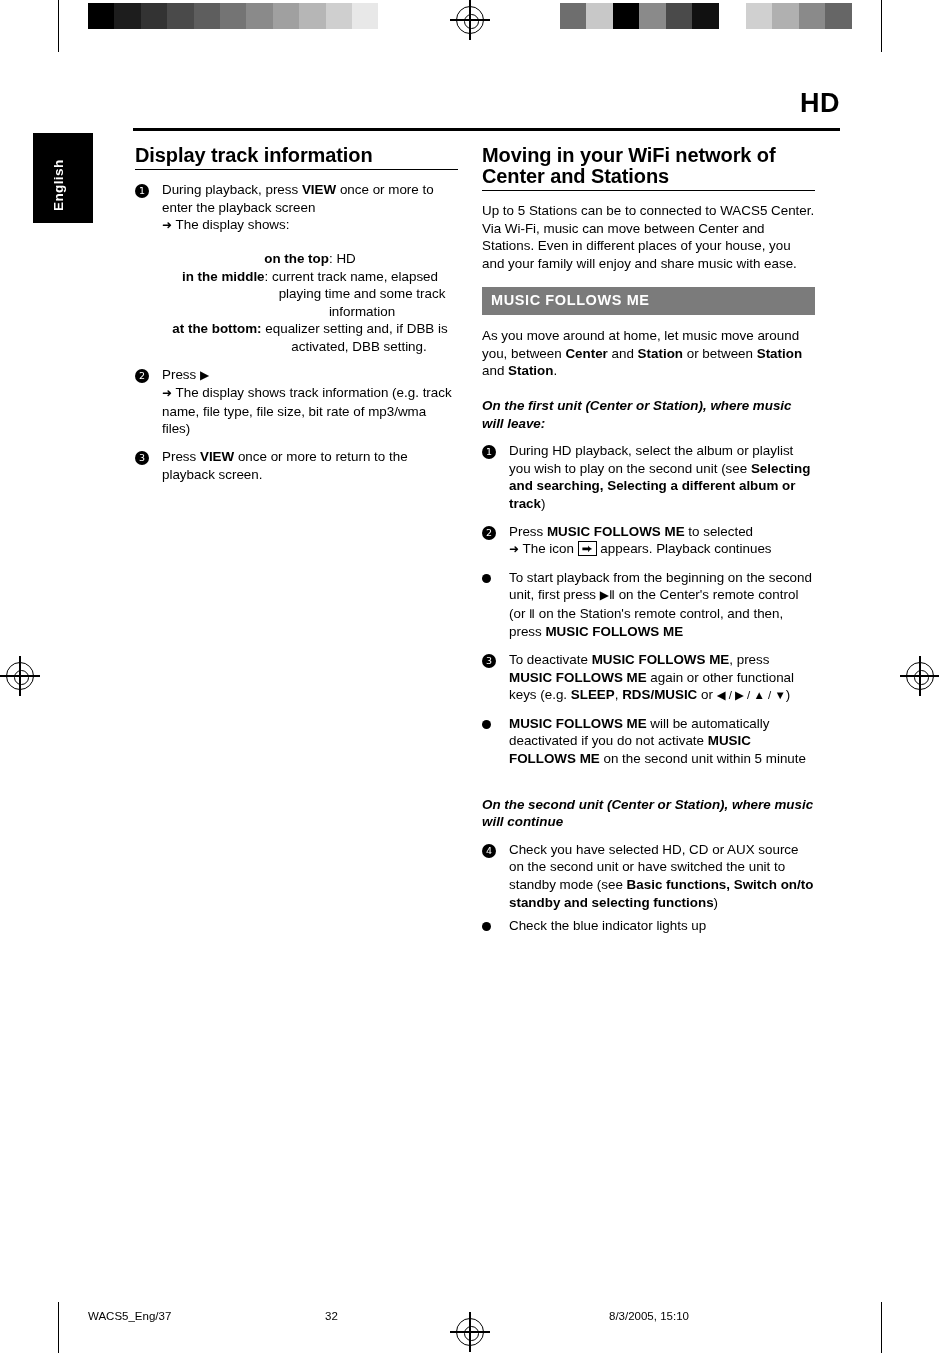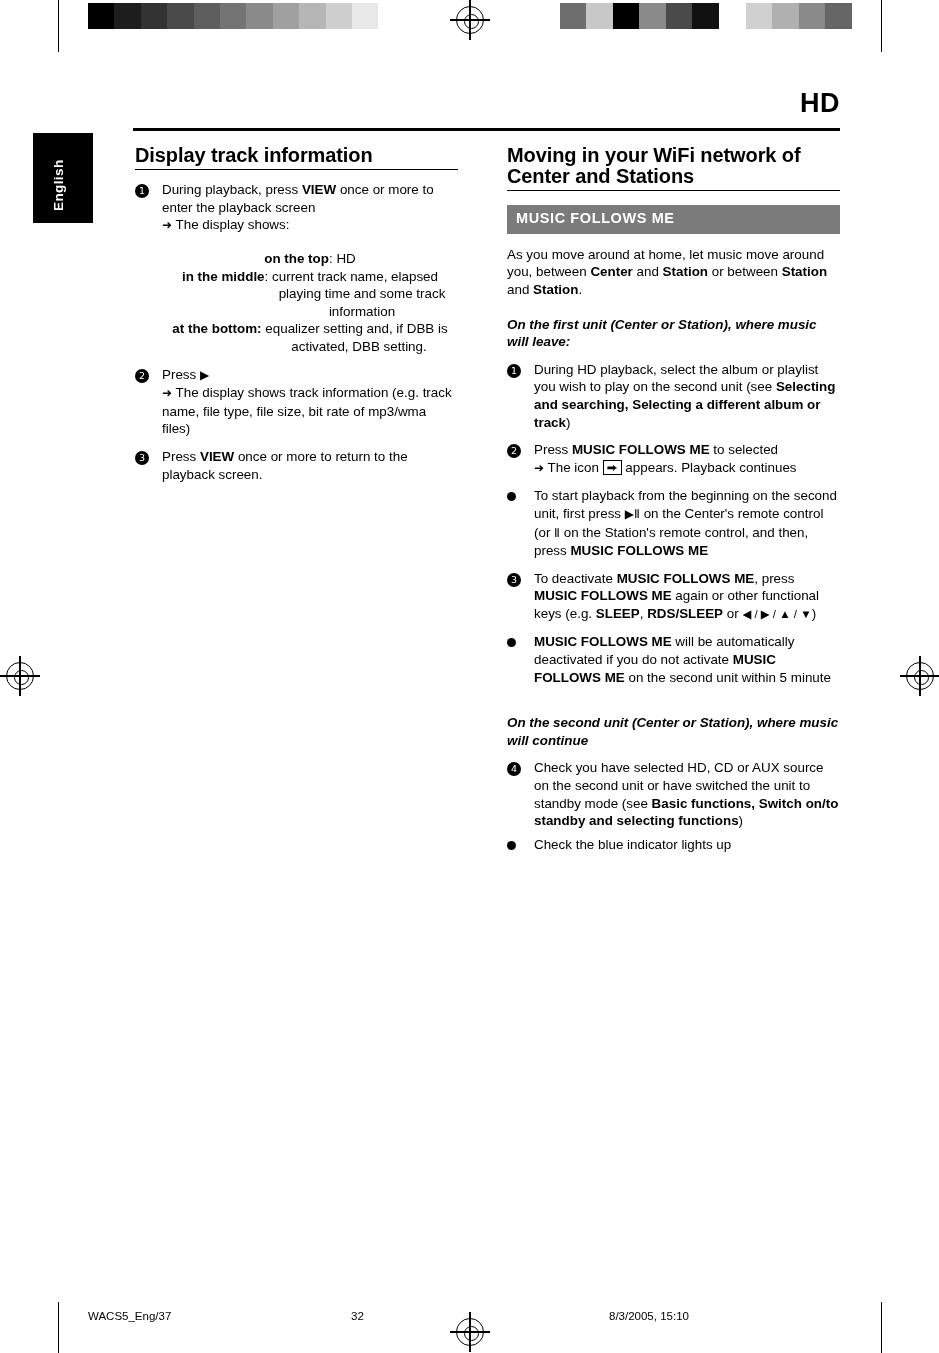--- a/index.html
+++ b/index.html
@@ -92,21 +92,21 @@
     white-space: nowrap;
   }
 
   .col {
     position: absolute;
     top: 145px;
     font-size: 13.4px;
     line-height: 17.6px;
   }
   .col-left  { left: 135px; width: 323px; }
-  .col-right { left: 507px; width: 333px; }
+  .col-right { left: 482px; width: 333px; }
 
   h2.sec {
     font-size: 20px;
     font-weight: bold;
     margin: 0 0 3px 0;
     line-height: 21px;
     letter-spacing: -0.1px;
   }
   .sec-rule {
     height: 1.2px;
@@ -181,21 +181,21 @@
   }
 
   .footer {
     position: absolute;
     top: 1310px;
     left: 0;
     width: 939px;
     font-size: 11.5px;
   }
   .footer .f1 { position: absolute; left: 88px; }
-  .footer .f2 { position: absolute; left: 351px; }
+  .footer .f2 { position: absolute; left: 325px; }
   .footer .f3 { position: absolute; left: 609px; }
 
   .small-gap { margin-top: 14px; }
 </style>
 </head>
 <body>
 
 <div class="crop-line" style="left:58px;top:0px;width:1.4px;height:52px;"></div>
 <div class="crop-line" style="left:0px;top:0px;width:0px;height:0px;"></div>
 <div class="crop-line" style="left:881px;top:0px;width:1.4px;height:52px;"></div>
@@ -297,20 +297,21 @@
     </p>
   </div>
 
 </div>
 
 <div class="col col-right">
 
   <h2 class="sec">Moving in your WiFi network of Center and Stations</h2>
   <div class="sec-rule"></div>
 
+  <p>Up to 5 Stations can be to connected to WACS5 Center. Via Wi-Fi,  music can move between Center and Stations. Even in different places of your house, you and your family will enjoy and share music with ease.</p>
 
   <div class="blockband">MUSIC FOLLOWS ME</div>
 
   <p>
     <span>As you move around at home, let music move around you, between </span><b>Center</b><span> and </span><b>Station</b><span>  or between </span><b>Station</b><span> and </span><b>Station</b><span>.</span>
   </p>
 
   <p class="bi" style="margin-top:17px;">On the first unit (Center or Station), where music will leave:</p>
 
   <div class="item">
@@ -334,21 +335,21 @@
   <div class="item">
     <span class="marker"><span class="bullet"></span></span>
     <p>
       <span>To start playback from the beginning on the second unit,  first press </span><span style="font-size:12px;">▶Ⅱ</span><span> on the Center's remote control (or </span><span style="font-size:12px;">Ⅱ</span><span> on the Station's remote control, and then, press </span><b>MUSIC FOLLOWS ME</b>
     </p>
   </div>
 
   <div class="item">
     <span class="marker"><span class="num">3</span></span>
     <p>
-      <span>To deactivate </span><b>MUSIC FOLLOWS ME</b><span>, press </span><b>MUSIC FOLLOWS ME</b><span> again or other functional keys (e.g. </span><b>SLEEP</b><span>, </span><b>RDS/SLEEP</b><span> or </span><span style="font-size:11.5px;">◀ / ▶ / ▲ / ▼</span><span>)</span>
+      <span>To deactivate </span><b>MUSIC FOLLOWS ME</b><span>, press </span><b>MUSIC FOLLOWS ME</b><span> again or other functional keys (e.g. </span><b>SLEEP</b><span>, </span><b>RDS/MUSIC</b><span> or </span><span style="font-size:11.5px;">◀ / ▶ / ▲ / ▼</span><span>)</span>
     </p>
   </div>
 
   <div class="item">
     <span class="marker"><span class="bullet"></span></span>
     <p>
       <b>MUSIC FOLLOWS ME</b><span> will be automatically deactivated if you do not activate </span><b>MUSIC FOLLOWS ME</b><span> on the second unit within 5 minute</span>
     </p>
   </div>
 

